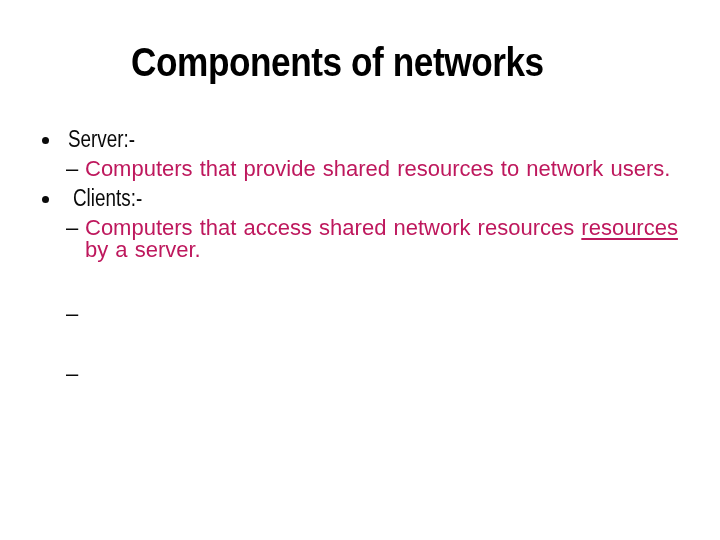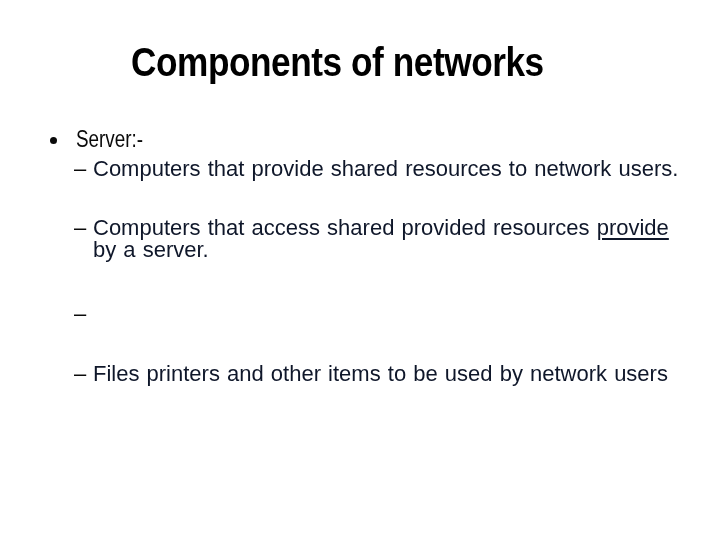--- a/index.html
+++ b/index.html
@@ -4,21 +4,21 @@
 <style>
   html,body{margin:0;padding:0;}
   #slide{
     position:relative;
     width:720px;height:404px;
     background:#ffffff;
     overflow:hidden;
     font-family:"Liberation Sans","DejaVu Sans",sans-serif;
     color:#000000;
   }
-  .row{position:absolute;left:8px;right:0;height:34px;padding-left:34px;}
+  .row{position:absolute;left:0;right:0;height:34px;padding-left:34px;}
   .title{
     position:absolute;
     left:131px;top:42px;
     font-size:40px;font-weight:700;line-height:40px;
     letter-spacing:-0.5px;white-space:nowrap;
     transform:scaleX(0.88);transform-origin:0 0;
     color:#000;
   }
   .dot{
     position:absolute;left:42px;top:9px;
@@ -32,21 +32,21 @@
     color:#0a0a0a;
   }
   .l1.indent2{left:73px;}
   .dash{
     position:absolute;left:66px;top:0;
     font-size:22px;line-height:22px;color:#0a0a0a;
   }
   .l2{
     position:absolute;left:85px;top:0;
     font-size:22px;line-height:22px;white-space:nowrap;
-    word-spacing:1px;color:#0f172a;
+    word-spacing:1px;color:#be185d;
   }
   .l2.wrap2{white-space:normal;width:640px;}
   .u{
     text-decoration:underline;
     text-decoration-thickness:2px;
     text-underline-offset:3px;
   }
 </style>
 </head>
 <body>
@@ -57,27 +57,30 @@
 
   <div class="row" style="top:128px">
     <span class="dot"></span>
     <span class="l1">Server:-</span>
   </div>
   <div class="row" style="top:158px">
     <span class="dash">–</span>
     <span class="l2">Computers that provide shared resources to network users.</span>
   </div>
 
+  <div class="row" style="top:187px">
+    <span class="dot"></span>
+    <span class="l1 indent2">Clients:-</span>
+  </div>
   <div class="row" style="top:217px;height:48px">
     <span class="dash">–</span>
-    <span class="l2 wrap2"><span>Computers that access shared provided resources </span><span class="u">provide</span><br><span>by a server.</span></span>
+    <span class="l2 wrap2"><span>Computers that access shared network resources </span><span class="u">resources</span><br><span>by a server.</span></span>
   </div>
 
   <div class="row" style="top:303px">
     <span class="dash">–</span>
   </div>
 
   <div class="row" style="top:363px">
     <span class="dash">–</span>
-    <span class="l2">Files printers and other items to be used by network users</span>
   </div>
 
 </div>
 
 </body></html>

